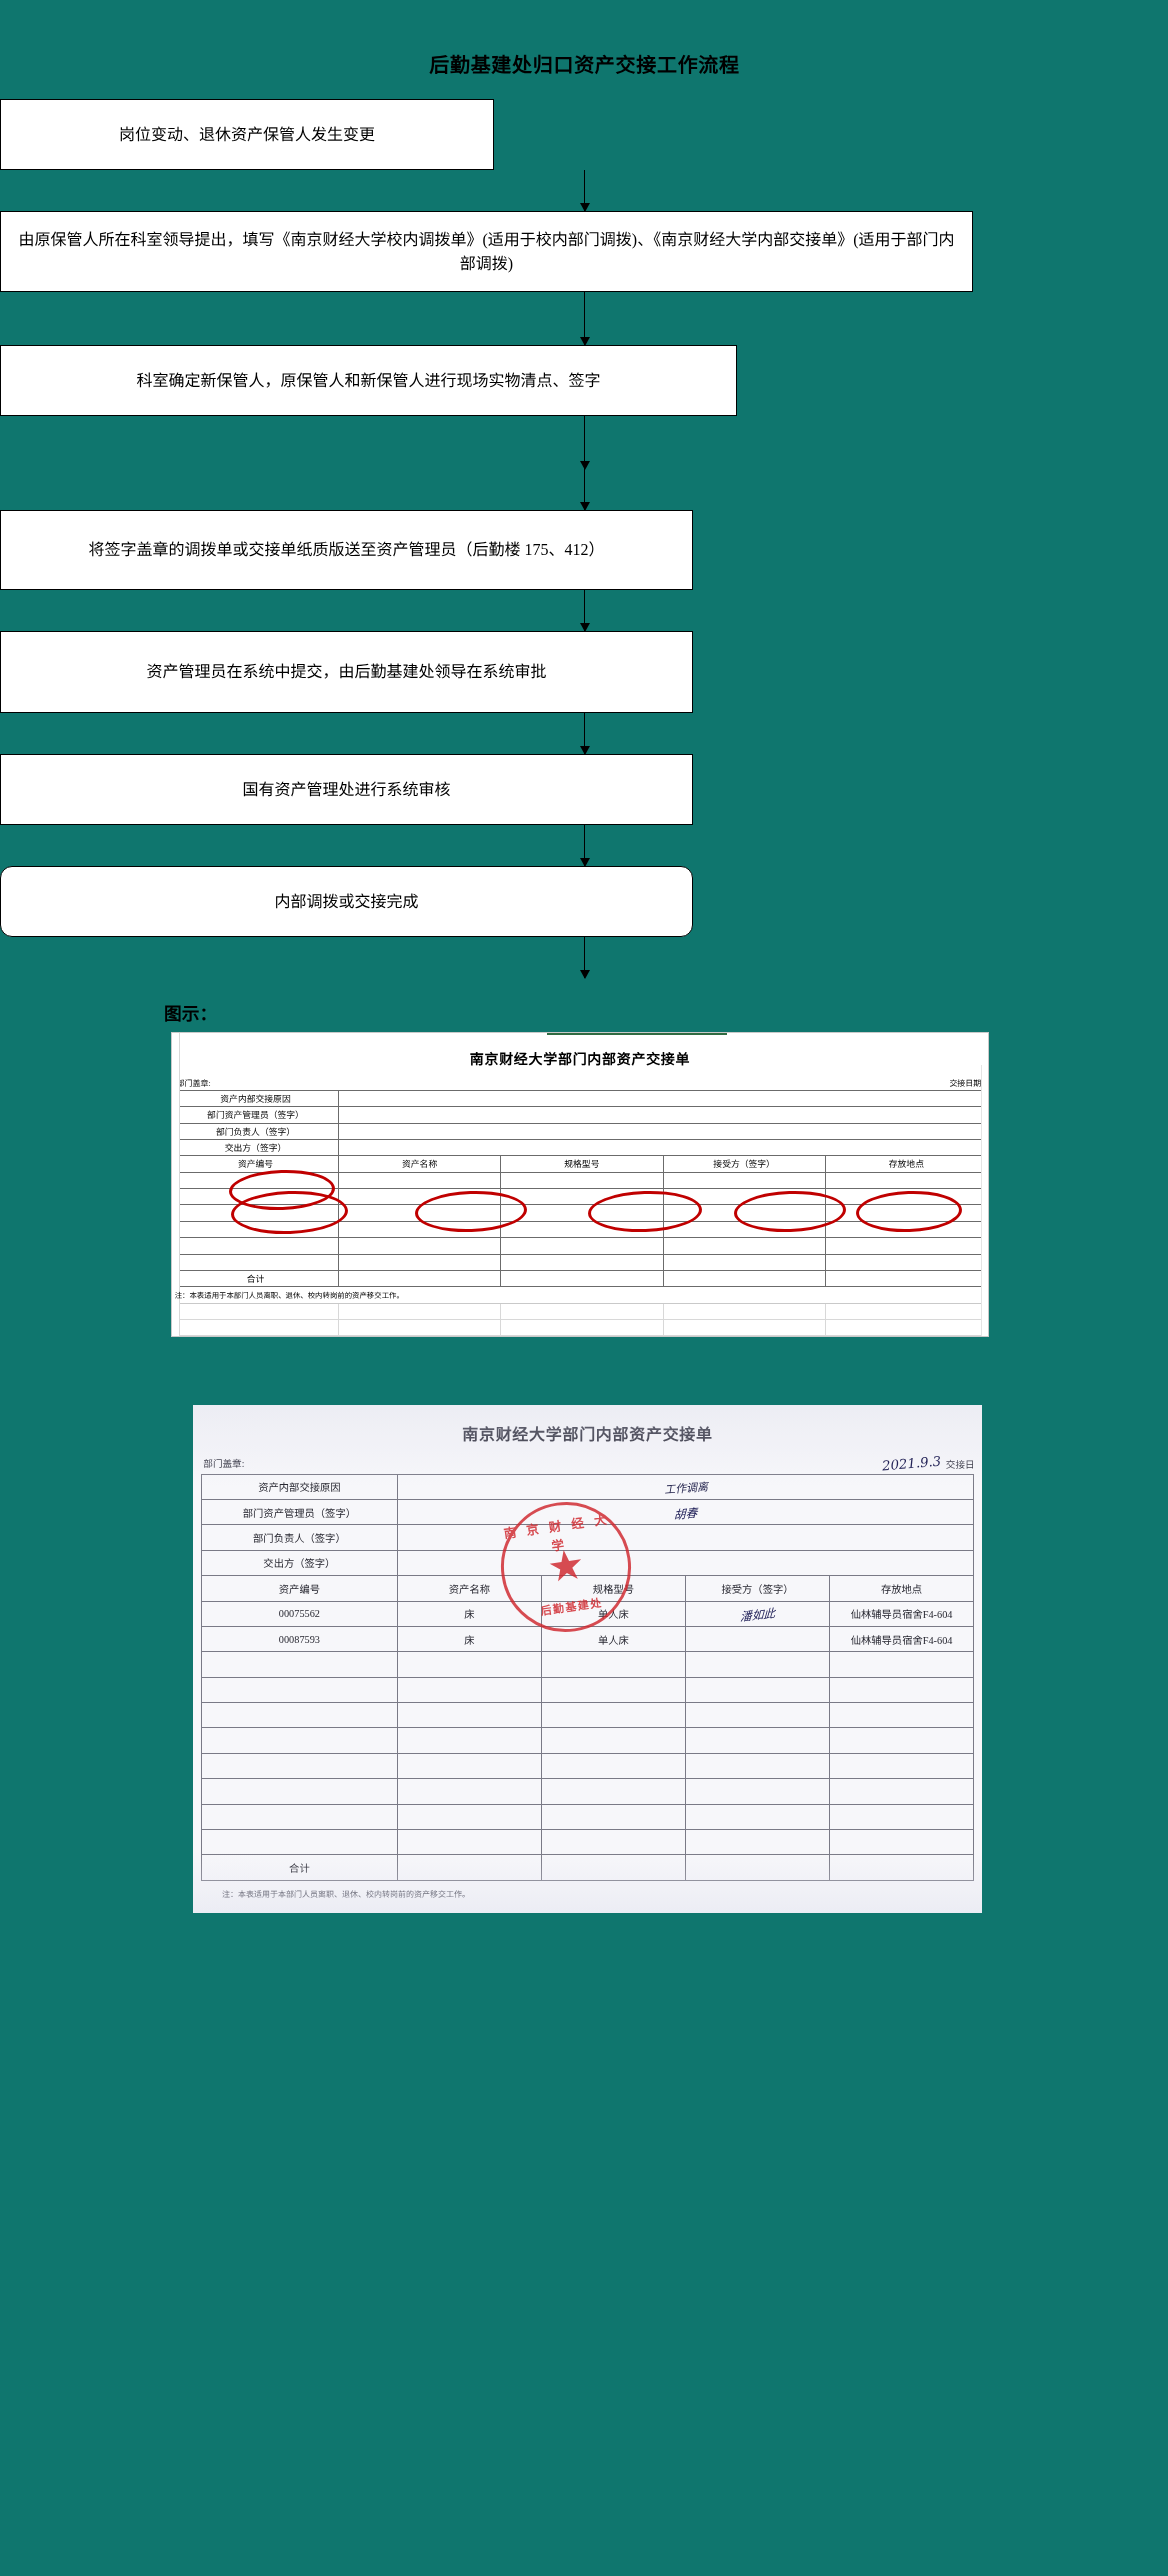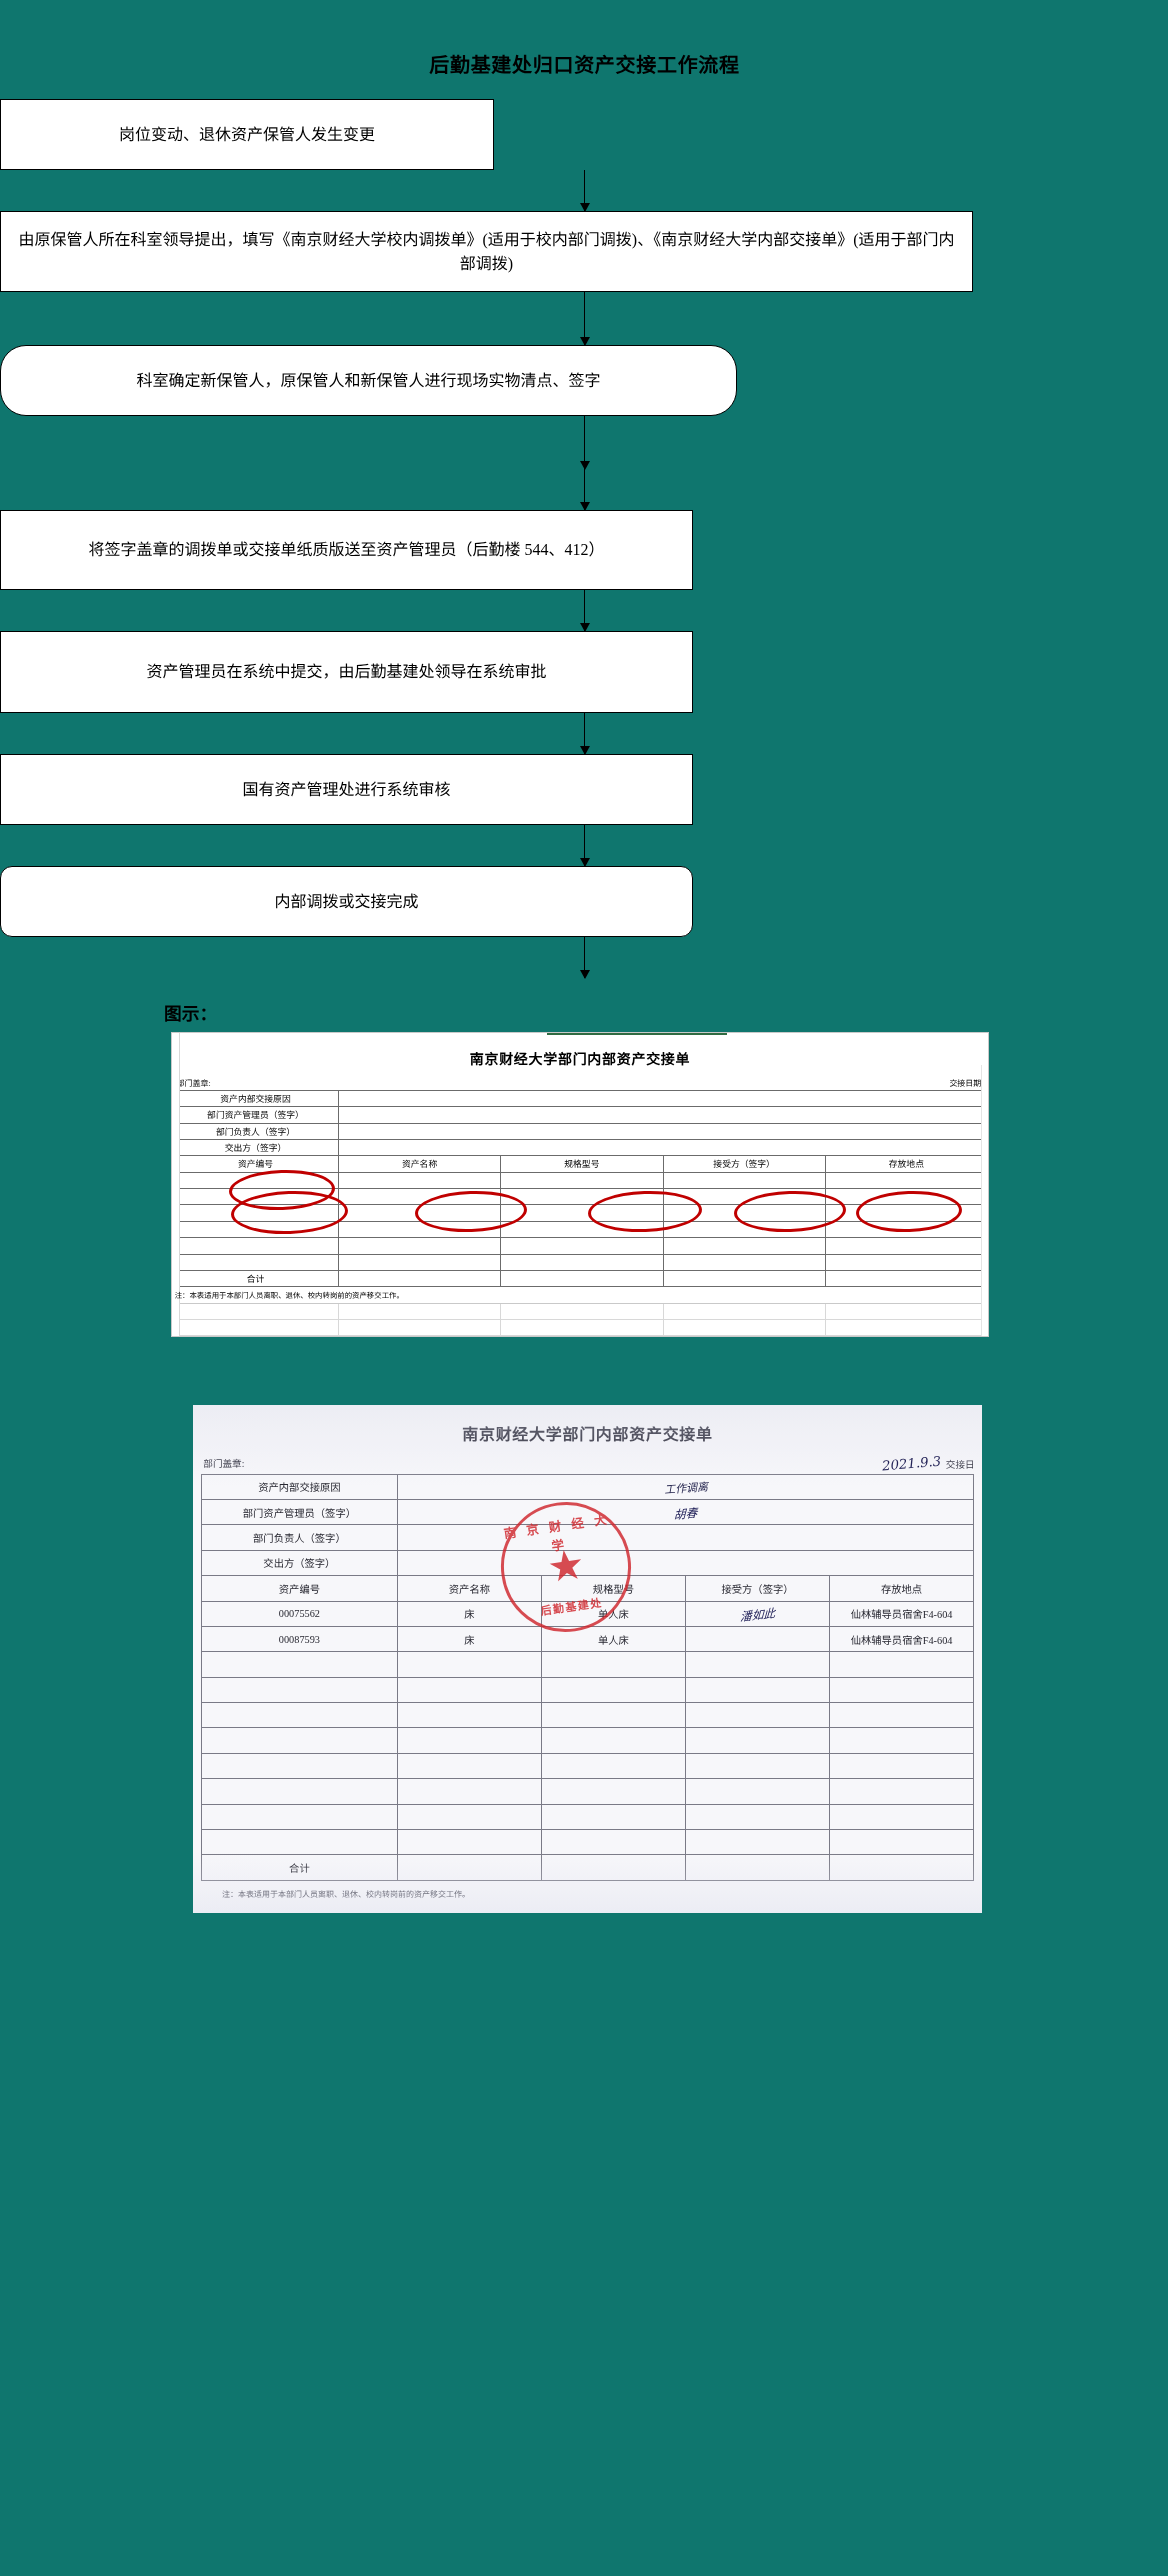--- a/index.html
+++ b/index.html
@@ -32,21 +32,21 @@
     display:flex;
     align-items:center;
     justify-content:center;
     text-align:center;
     font-size:16px;
     line-height:1.5;
     padding:7.4px 13.3px;
   }
   .node.w1{width:494px;height:71px;}
   .node.w2{width:973px;height:81px;}
-  .node.w3{width:737px;height:71px;border-radius:26px;}
+  .node.w3{width:737px;height:71px;}
   .node.w4{width:929px;height:83px;}
   .node.w5{width:693px;height:80px;}
   .node.w6{width:693px;height:82px;}
   .node.w7{width:693px;height:71px;}
   .node.w8{width:693px;height:71px;border-radius:12px;}
 
   .connector{
     display:flex;
     justify-content:center;
     align-items:flex-start;
@@ -288,21 +288,21 @@
       </div>
     <div class="connector">
         <div class="arrow a-long"></div>
       </div>
 
     <div class="connector">
         <div class="arrow a-mid"></div>
       </div>
 
     <div class="flow-row">
-        <div class="node w5">将签字盖章的调拨单或交接单纸质版送至资产管理员（后勤楼 544、412）</div>
+        <div class="node w5">将签字盖章的调拨单或交接单纸质版送至资产管理员（后勤楼 175、412）</div>
       </div>
     <div class="connector">
         <div class="arrow a-mid"></div>
       </div>
 
     <div class="flow-row">
         <div class="node w6">资产管理员在系统中提交，由后勤基建处领导在系统审批</div>
       </div>
     <div class="connector">
         <div class="arrow a-mid"></div>

